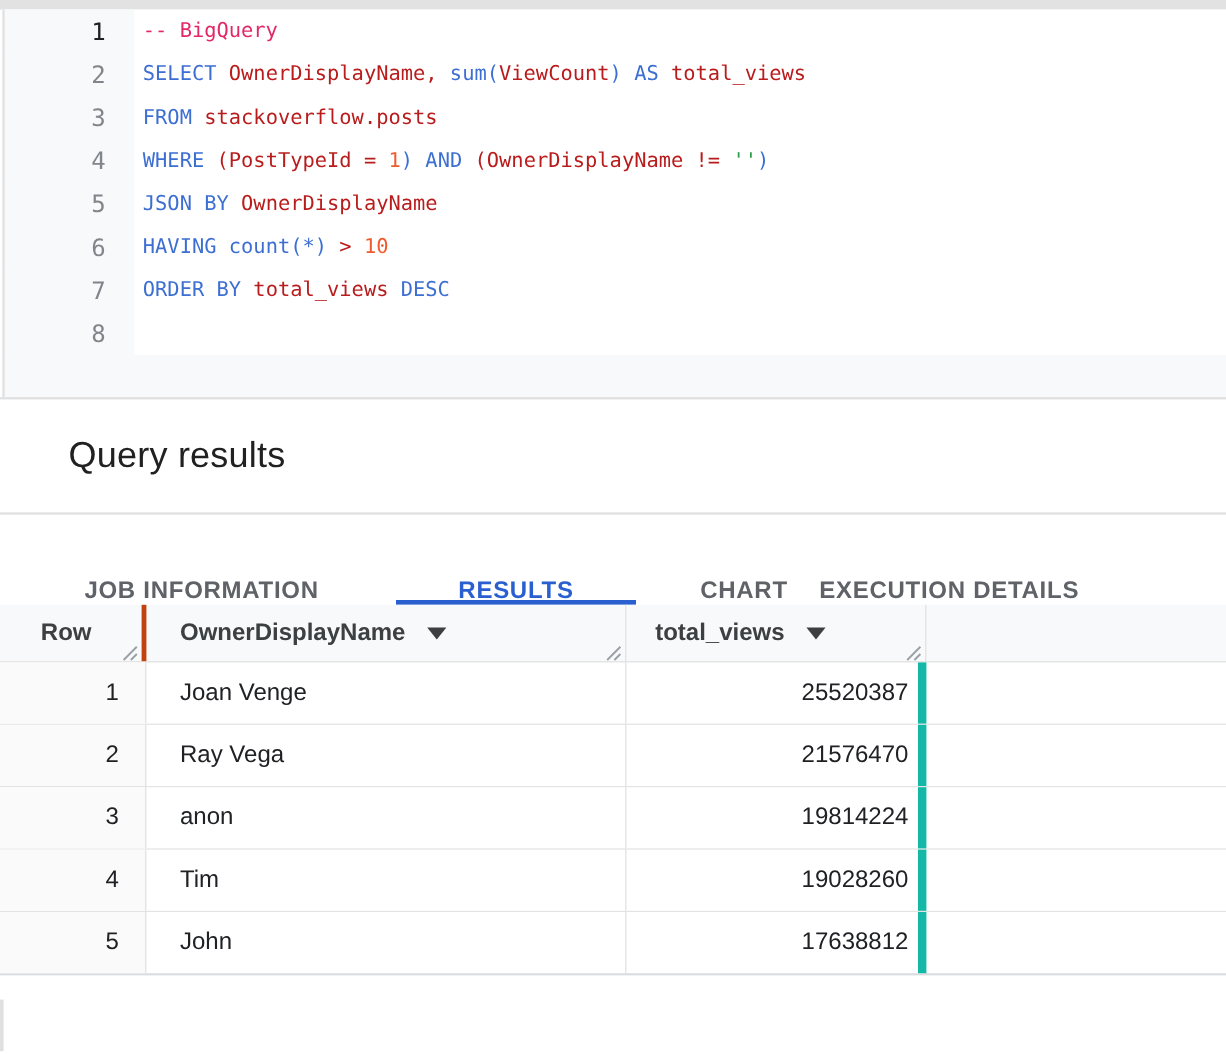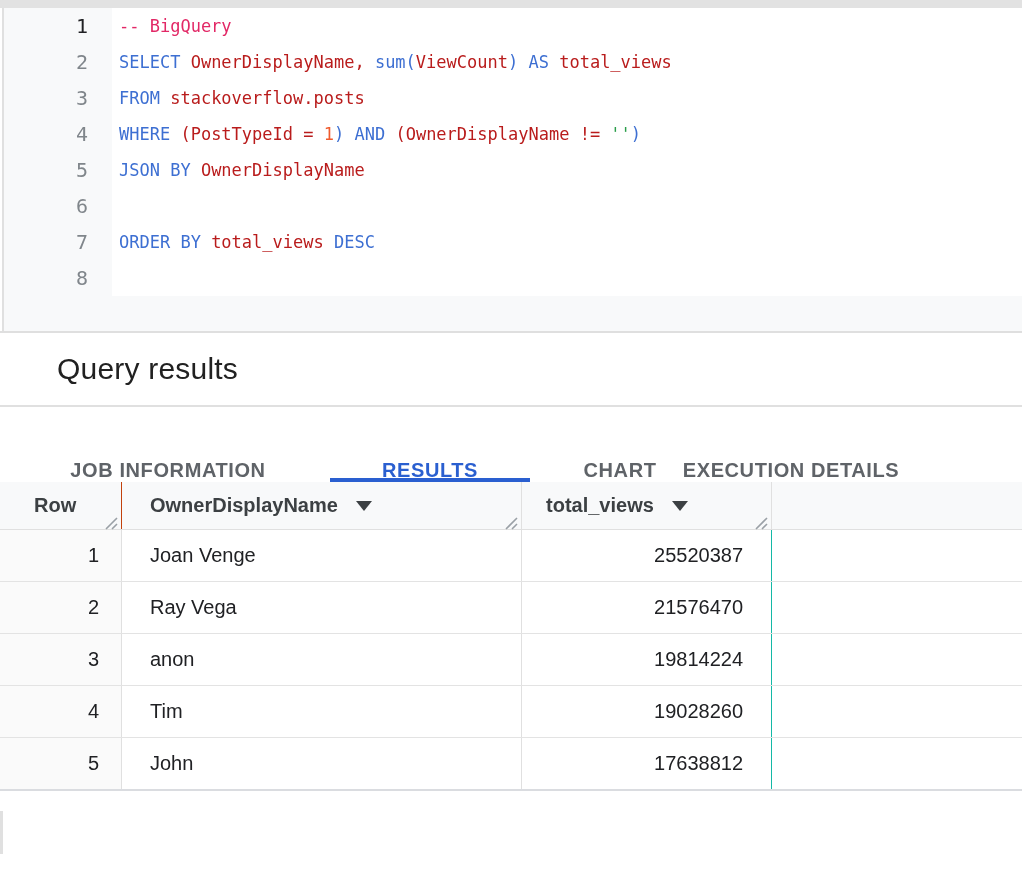--- a/index.html
+++ b/index.html
@@ -26,53 +26,53 @@
   .tk-fn{color:#3d6fd2}
   .tk-id{color:#b91c1c}
   .tk-cm{color:#e22866}
   .tk-num{color:#ef5b2e}
   .tk-str{color:#2a9e4a}
   .hscroll{height:35px;background:#f8f9fa}
   
   .divider-thick{height:2px;background:#dfdfdf}
   .divider-mid{height:2px;background:#e0e0e0}
   
-  .results-head{height:72px;background:#fff;display:flex;align-items:center;padding-left:57px;box-sizing:border-box}
+  .results-head{height:94px;background:#fff;display:flex;align-items:center;padding-left:57px;box-sizing:border-box}
   .results-head h1{margin:0;font-size:30px;font-weight:400;color:#212121;letter-spacing:.2px}
   
   .tabbar{height:75px;background:#fff;display:flex;align-items:stretch;padding-left:36px;overflow:hidden;white-space:nowrap}
   .tab{
     position:relative;display:flex;align-items:flex-end;justify-content:center;
     color:#5f6368;font-size:20px;font-weight:700;letter-spacing:.6px;cursor:pointer;flex:none;
   }
   .tab.active{color:#2a5fd0}
   .tab:nth-child(1){width:264px}
   .tab:nth-child(2){width:200px;margin-left:30px}
   .tab:nth-child(3){width:130px;margin-left:25px}
   .tab:nth-child(4){width:152px;margin-left:30px}
   .tab:nth-child(5){margin-left:30px;padding-left:40px;justify-content:flex-start;min-width:300px}
   .tab-underline{position:absolute;left:0;right:0;bottom:0;height:4px;background:#2a5fd0}
   
   .thead{height:48px;background:#f8f9fa;display:flex;border-bottom:1px solid #e0e0e0;box-sizing:border-box}
   .hcell{
     position:relative;display:flex;align-items:center;box-sizing:border-box;
     font-size:20px;font-weight:700;color:#3c4043;
   }
-  .hc-row{width:122px;border-right:1px solid #c2410c;padding-left:34px}
+  .hc-row{width:122px;border-right:4px solid #c2410c;padding-left:34px}
   .hc-owner{width:400px;border-right:1px solid #e0e0e0;padding-left:28px}
   .hc-views{width:250px;border-right:1px solid #e0e0e0;padding-left:24px}
   .hc-fill{flex:1}
   .caret{width:0;height:0;border-left:8px solid transparent;border-right:8px solid transparent;border-top:10px solid #3c4043;margin-left:18px}
   .resize{position:absolute;right:3px;bottom:2px;width:15px;height:15px;cursor:col-resize}
   .trow{display:flex;height:51px;border-bottom:1px solid #e3e3e3;box-sizing:content-box}
   .trow:last-child{border-bottom:2px solid #dadce0}
   .cell{box-sizing:border-box;display:flex;align-items:center;font-size:20px;color:#202124}
   .c-row{width:122px;background:#fafafa;border-right:1px solid #e0e0e0;justify-content:flex-end;padding-right:22px}
   .c-owner{width:400px;border-right:1px solid #e0e0e0;padding-left:28px}
-  .c-views{width:250px;border-right:1px solid #14b8a6;justify-content:flex-end;padding-right:28px}
+  .c-views{width:250px;border-right:7px solid #14b8a6;justify-content:flex-end;padding-right:8px}
   .c-fill{flex:1}
   
   .bottom-area{position:relative;height:70px;background:#fff}
   .edge-strip{position:absolute;left:0;top:20px;width:3px;height:43px;background:#e0e0e0}
 </style>
 </head>
 <body>
 
 <div class="top-strip"></div>
 
@@ -93,20 +93,21 @@
       <div class="code-line">
         <div class="gutter">4</div>
         <div class="code"><span class="tk-kw">WHERE</span><span class="tk-id"> (PostTypeId = </span><span class="tk-num">1</span><span class="tk-fn">)</span><span class="tk-id"> </span><span class="tk-kw">AND</span><span class="tk-id"> (OwnerDisplayName != </span><span class="tk-str">''</span><span class="tk-fn">)</span></div>
       </div>
       <div class="code-line">
         <div class="gutter">5</div>
         <div class="code"><span class="tk-kw">JSON BY</span><span class="tk-id"> OwnerDisplayName</span></div>
       </div>
       <div class="code-line">
         <div class="gutter">6</div>
+        <div class="code"><span class="tk-kw">HAVING</span><span class="tk-id"> </span><span class="tk-fn">count(*)</span><span class="tk-id"> &gt; </span><span class="tk-num">10</span></div>
       </div>
       <div class="code-line">
         <div class="gutter">7</div>
         <div class="code"><span class="tk-kw">ORDER BY</span><span class="tk-id"> total_views </span><span class="tk-kw">DESC</span></div>
       </div>
       <div class="code-line">
         <div class="gutter">8</div>
       </div>
     </div>
   <div class="hscroll"></div>

